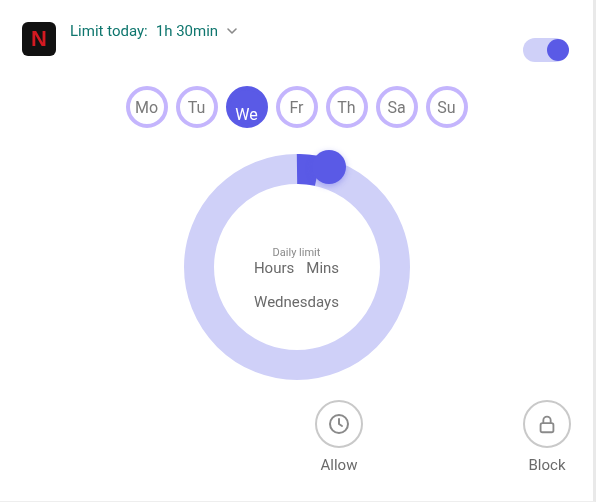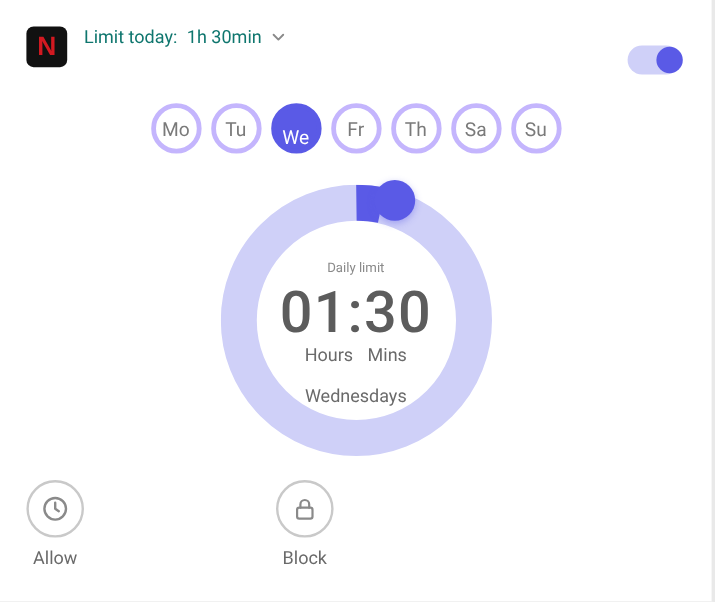--- a/index.html
+++ b/index.html
@@ -153,21 +153,21 @@
     font-size: 15px;
     color: #6a6a6a;
   }
   .dayname {
     margin-top: 16px;
     font-size: 15px;
     color: #6a6a6a;
   }
   .actions {
     display: flex;
-    justify-content: flex-start;
+    justify-content: flex-end;
     gap: 160px;
     margin-top: 20px;
   }
   .action {
     display: flex;
     flex-direction: column;
     align-items: center;
     gap: 8px;
     cursor: pointer;
   }
@@ -235,25 +235,20 @@
 
 <div class="dial-wrap">
   <div class="dial">
     <svg width="226" height="226" viewBox="0 0 226 226">
       <circle cx="113" cy="113" r="98" fill="none" stroke="#cfd0f8" stroke-width="30"></circle>
       <path d="M113 15 A98 98 0 0 1 134 17" fill="none" stroke="#5a5ae6" stroke-width="30"></path>
     </svg>
     <div class="dial-handle"></div>
     <div class="dial-center">
       <div class="daily-label">Daily limit</div>
-      <div class="time-row">
-        <span class="time-val">01</span>
-        <span class="time-val">:</span>
-        <span class="time-val">30</span>
-      </div>
       <div class="units">
         <span>Hours</span>
         <span>Mins</span>
       </div>
       <div class="dayname">Wednesdays</div>
     </div>
   </div>
 </div>
 
 <div class="actions">

